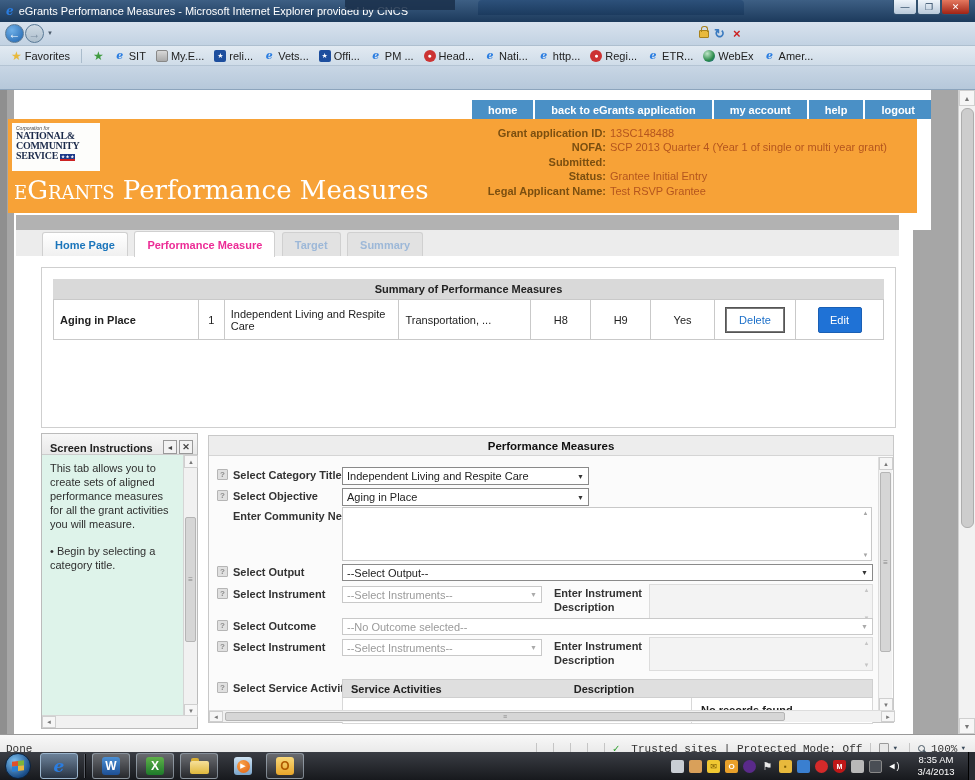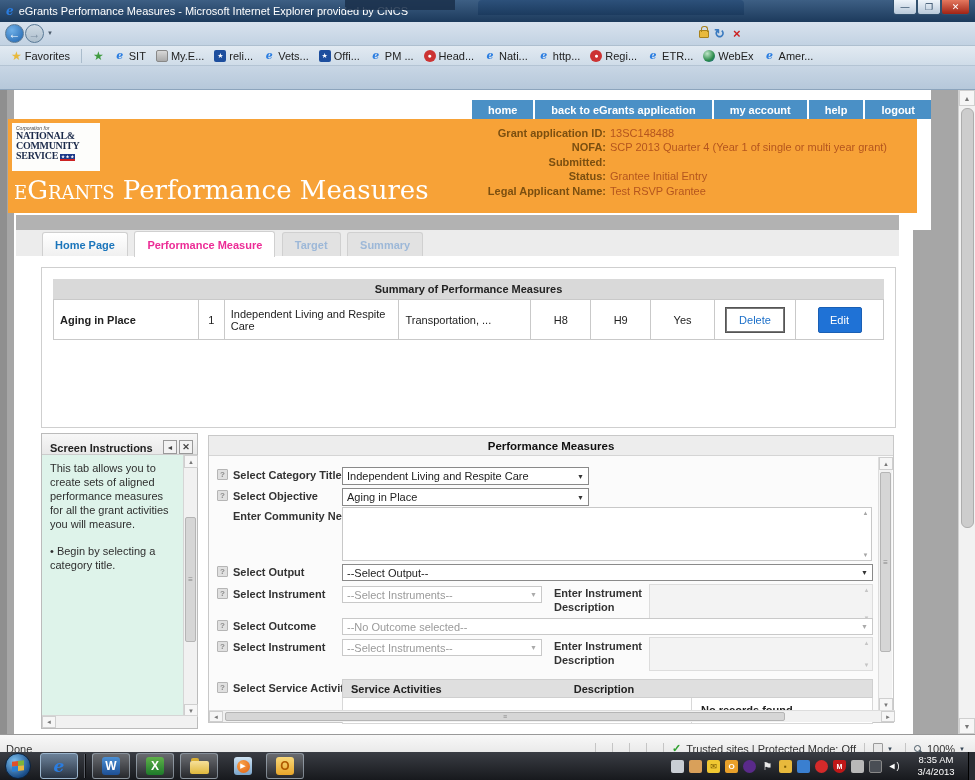--- a/index.html
+++ b/index.html
@@ -154,21 +154,21 @@
     font-size:11px; font-weight:bold; color:#222; }
 
   
   .bsb { left:958px; top:0; width:17px; height:644px; background:#f2f2f2; border-left:1px solid #d0d0d0; }
   .bsb .sb-btn { width:16px; height:16px; font-size:7px; }
   .bsb-thumb { position:absolute; left:2px; top:18px; width:13px; height:420px; background:#cdcdcd;
     border:1px solid #adadad; border-radius:6px; }
 
   
   .statusbar { left:0; top:734px; width:975px; height:28px; background:linear-gradient(#f8f8f8,#e2e2e2);
-    border-top:1px solid #999; font-size:11px; color:#333; }
+    border-top:1px solid #999; font-size:11px; color:#333;font-family:Liberation Mono, monospace; }
   .ssep { width:1px; height:12px; background:#c5c5c5; margin:0 8px; }
   .check { color:#2fa12f; font-weight:bold; }
   .shielddoc { width:10px; height:12px; background:#e8e8e8; border:1px solid #9a9a9a; border-radius:1px; }
 
   
   .taskbar { left:0; top:752px; width:975px; height:28px;
     background:linear-gradient(#3a3d44,#17191d); }
   .orb { left:5px; top:1px; width:26px; height:26px; border-radius:50%;
     background:radial-gradient(circle at 35% 30%, #7cc0f0, #1b4f8a 70%, #0d2d52); border:1px solid #0a2340;
     display:flex; align-items:center; justify-content:center; }
@@ -534,21 +534,21 @@
 
   <div class="abs statusbar f">
     <span style="margin-left:6px;">Done</span>
     <span class="f" style="margin-left:auto;">
       <span class="ssep"></span>
         <span class="ssep"></span>
         <span class="ssep"></span>
         <span class="ssep"></span>
         <span class="ssep"></span>
       <span class="check">✓</span>
-      <span style="margin-left:5px;">Trusted sites | Protected Mode: Off</span>
+      <span style="margin-left:12px;">Trusted sites | Protected Mode: Off</span>
       <span class="ssep"></span>
       <span class="shielddoc"></span>
       <span class="cmd-dd" style="margin:0 4px;">▼</span>
       <span class="ssep"></span>
       <span class="mag"></span>
       <span style="margin:0 4px 0 6px;">100%</span>
       <span class="cmd-dd" style="margin-right:10px;">▼</span>
     </span>
   </div>
 

